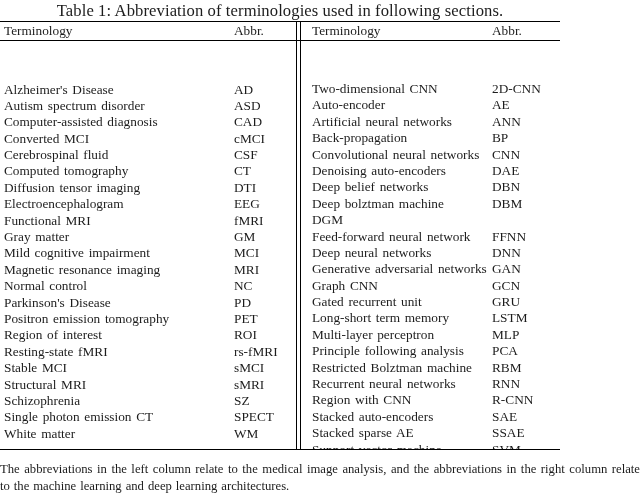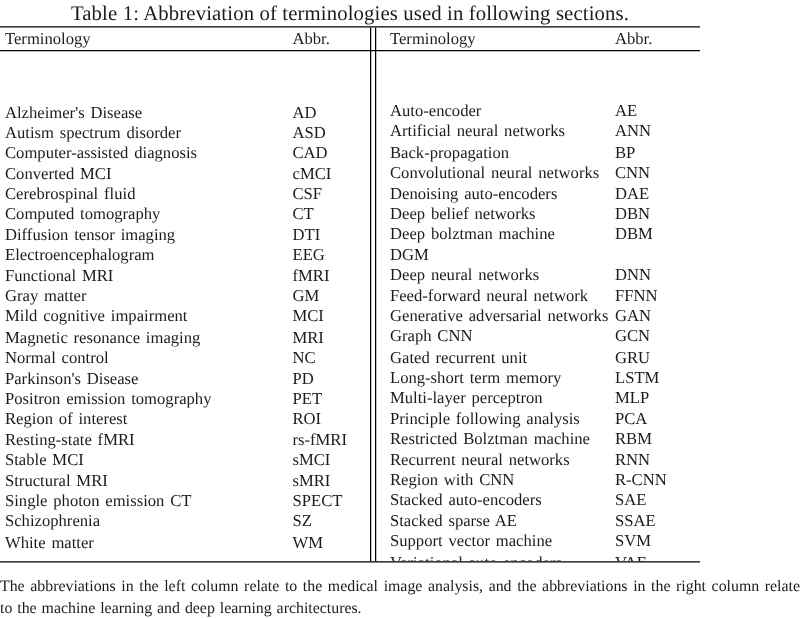--- a/index.html
+++ b/index.html
@@ -165,43 +165,47 @@
           </div>
           <div class="trow">
             <span class="term">Stable MCI</span>
             <span class="abbr">sMCI</span>
           </div>
           <div class="trow">
             <span class="term">Structural MRI</span>
             <span class="abbr">sMRI</span>
           </div>
           <div class="trow">
+            <span class="term">Schizophrenia</span>
+            <span class="abbr">SZ</span>
+          </div>
+          <div class="trow">
             <span class="term">Single photon emission CT</span>
             <span class="abbr">SPECT</span>
-          </div>
-          <div class="trow">
-            <span class="term">Schizophrenia</span>
-            <span class="abbr">SZ</span>
           </div>
           <div class="trow">
             <span class="term">White matter</span>
             <span class="abbr">WM</span>
           </div>
         </div>
     </div>
 
     <div class="divider"></div>
 
     <div class="half right">
       <div class="trow header">
         <span class="term">Terminology</span>
         <span class="abbr">Abbr.</span>
       </div>
       <div>
           <div class="trow">
+            <span class="term">Two-dimensional CNN</span>
+            <span class="abbr">2D-CNN</span>
+          </div>
+          <div class="trow">
             <span class="term">Auto-encoder</span>
             <span class="abbr">AE</span>
           </div>
           <div class="trow">
             <span class="term">Artificial neural networks</span>
             <span class="abbr">ANN</span>
           </div>
           <div class="trow">
             <span class="term">Back-propagation</span>
             <span class="abbr">BP</span>
@@ -219,26 +223,26 @@
             <span class="abbr">DBN</span>
           </div>
           <div class="trow">
             <span class="term">Deep bolztman machine</span>
             <span class="abbr">DBM</span>
           </div>
           <div class="trow">
             <span class="abbr">DGM</span>
           </div>
           <div class="trow">
+            <span class="term">Feed-forward neural network</span>
+            <span class="abbr">FFNN</span>
+          </div>
+          <div class="trow">
             <span class="term">Deep neural networks</span>
             <span class="abbr">DNN</span>
-          </div>
-          <div class="trow">
-            <span class="term">Feed-forward neural network</span>
-            <span class="abbr">FFNN</span>
           </div>
           <div class="trow">
             <span class="term">Generative adversarial networks</span>
             <span class="abbr">GAN</span>
           </div>
           <div class="trow">
             <span class="term">Graph CNN</span>
             <span class="abbr">GCN</span>
           </div>
           <div class="trow">

